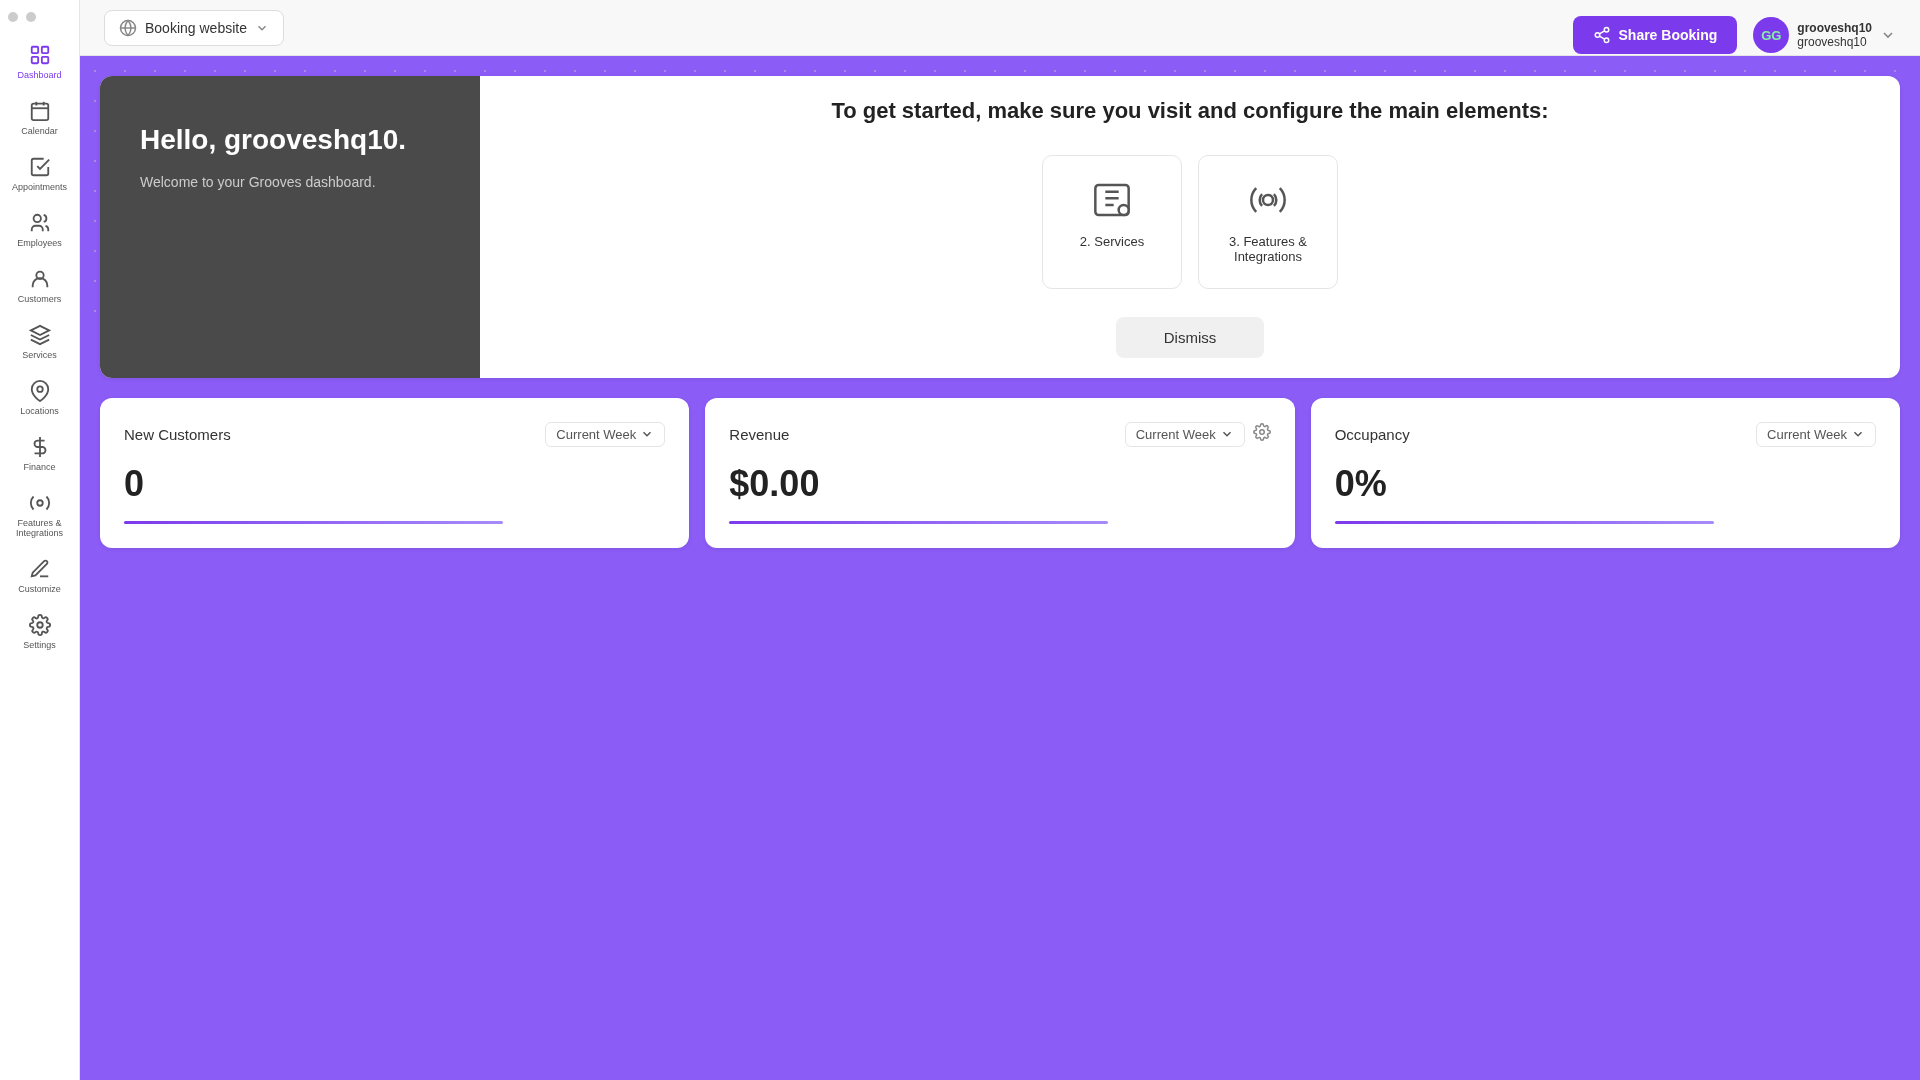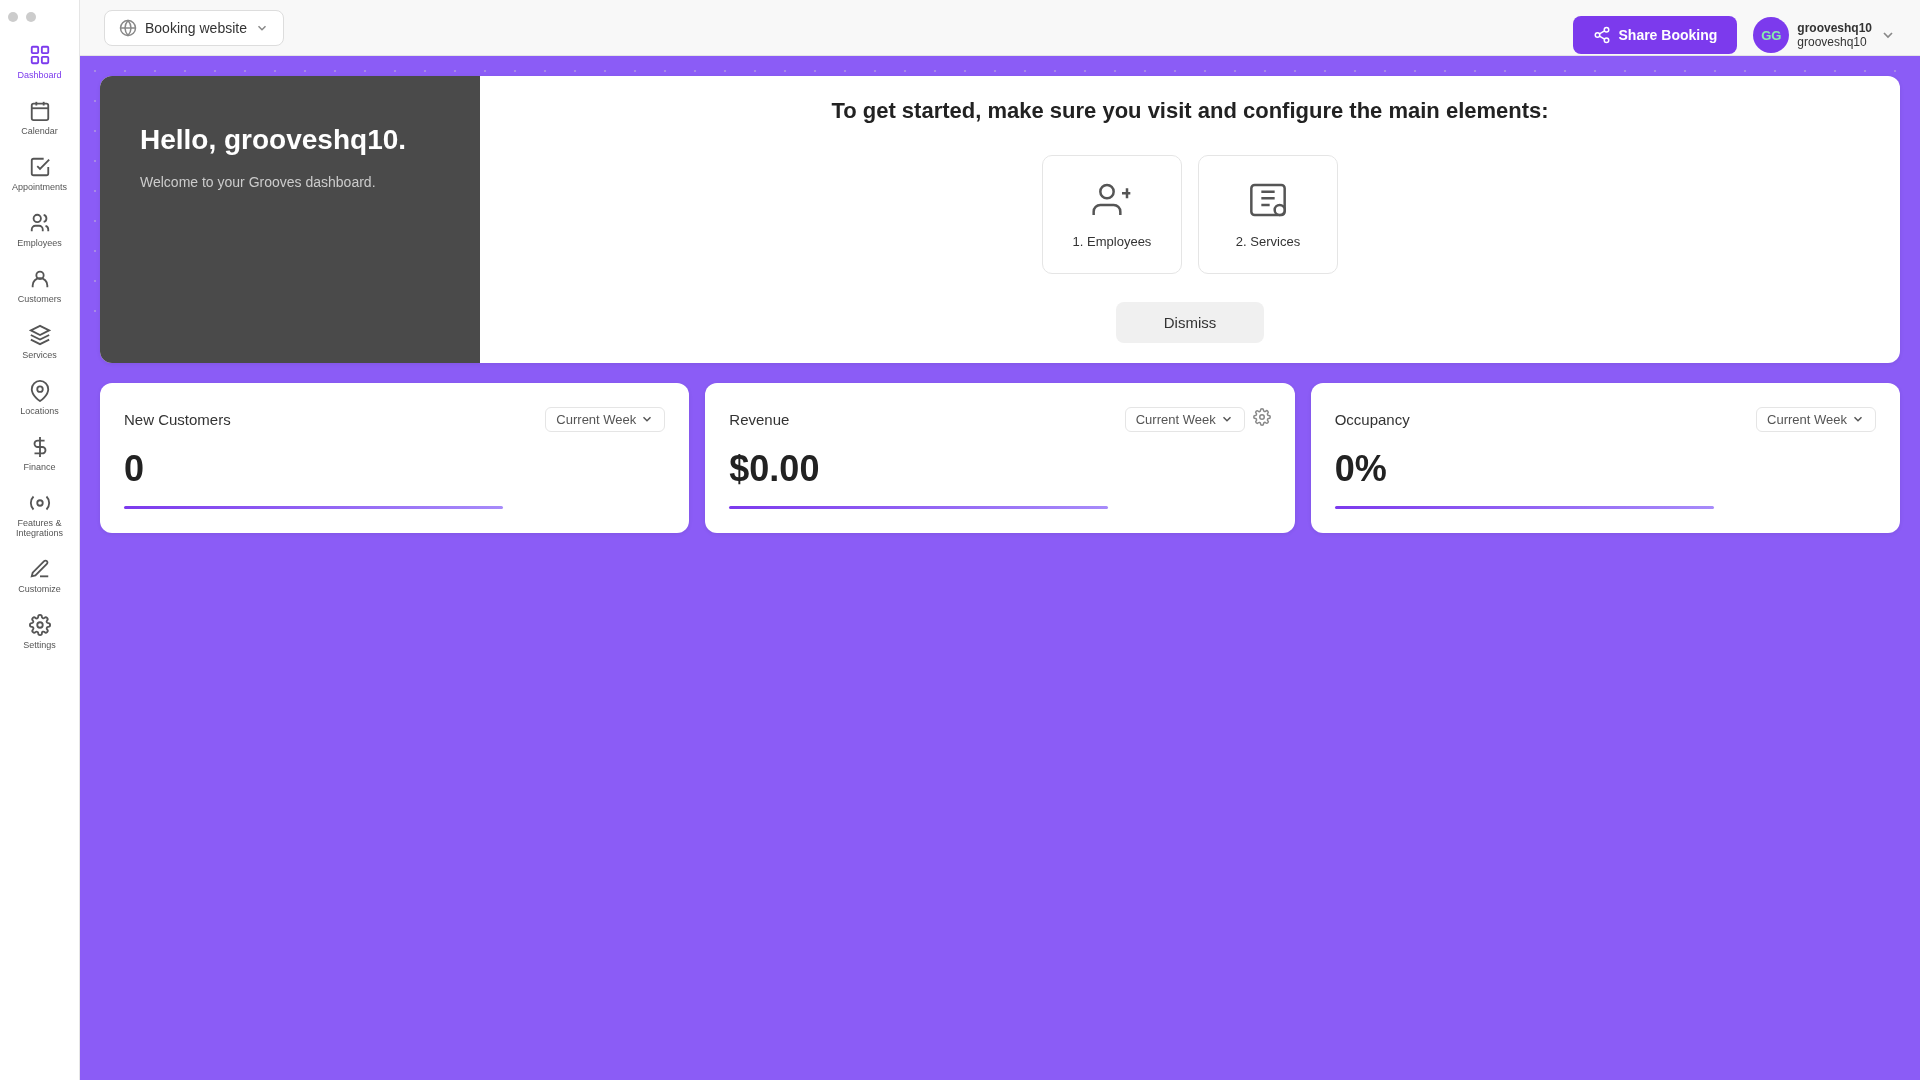--- a/index.html
+++ b/index.html
@@ -413,39 +413,37 @@
 
       <div class="welcome-section">
         <div class="welcome-dark">
           <h2>Hello, grooveshq10.</h2>
           <p>Welcome to your Grooves dashboard.</p>
         </div>
         <div class="welcome-right">
           <h3>To get started, make sure you visit and configure the main elements:</h3>
           <div class="config-cards">
 
-            <div class="config-card">
-              <svg viewBox="0 0 24 24" fill="none" stroke="currentColor" stroke-width="1.5">
-                <path d="M17 21v-2a4 4 0 0 0-4-4H5a4 4 0 0 0-4 4v2"></path>
-                <circle cx="9" cy="7" r="4"></circle>
-                <line x1="18" y1="8" x2="23" y2="8"></line>
-                <line x1="21" y1="5" x2="21" y2="11"></line>
-              </svg>
-              <span>1. Employees</span>
-            </div>
 
             <div class="config-card">
               <svg viewBox="0 0 24 24" fill="none" stroke="currentColor" stroke-width="1.5">
                 <rect x="2" y="3" width="20" height="18" rx="2"></rect>
                 <path d="M8 7h8M8 11h8M8 15h5"></path>
                 <circle cx="19" cy="18" r="3" fill="white" stroke="currentColor"></circle>
               </svg>
               <span>2. Services</span>
             </div>
 
+            <div class="config-card">
+              <svg viewBox="0 0 24 24" fill="none" stroke="currentColor" stroke-width="1.5">
+                <circle cx="12" cy="12" r="3"></circle>
+                <path d="M19.07 4.93a10 10 0 0 1 0 14.14M4.93 4.93a10 10 0 0 0 0 14.14M15.54 8.46a5 5 0 0 1 0 7.07M8.46 8.46a5 5 0 0 0 0 7.07"></path>
+              </svg>
+              <span>3. Features &amp; Integrations</span>
+            </div>
 
 
           </div>
           <button class="dismiss-btn">Dismiss</button>
         </div>
       </div>
 
       <div class="stats-row">
 
         <div class="stat-card">

